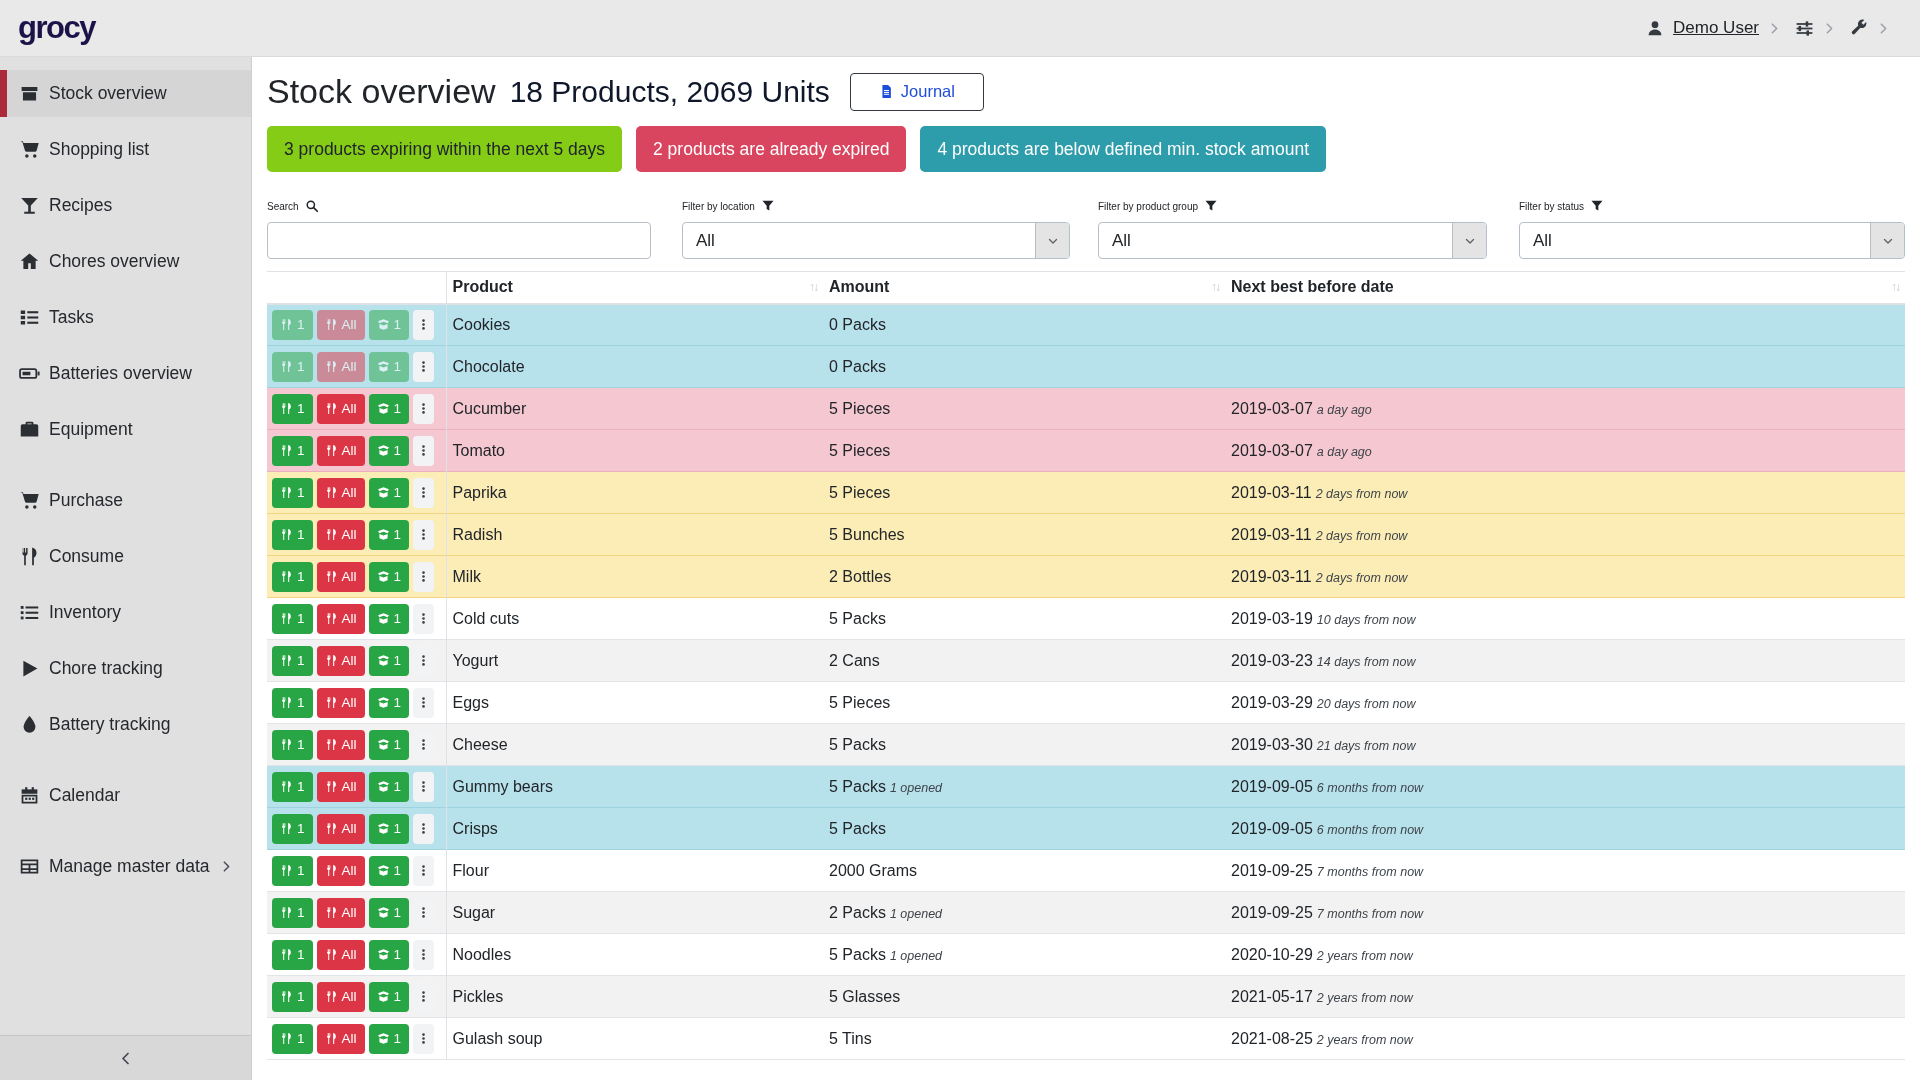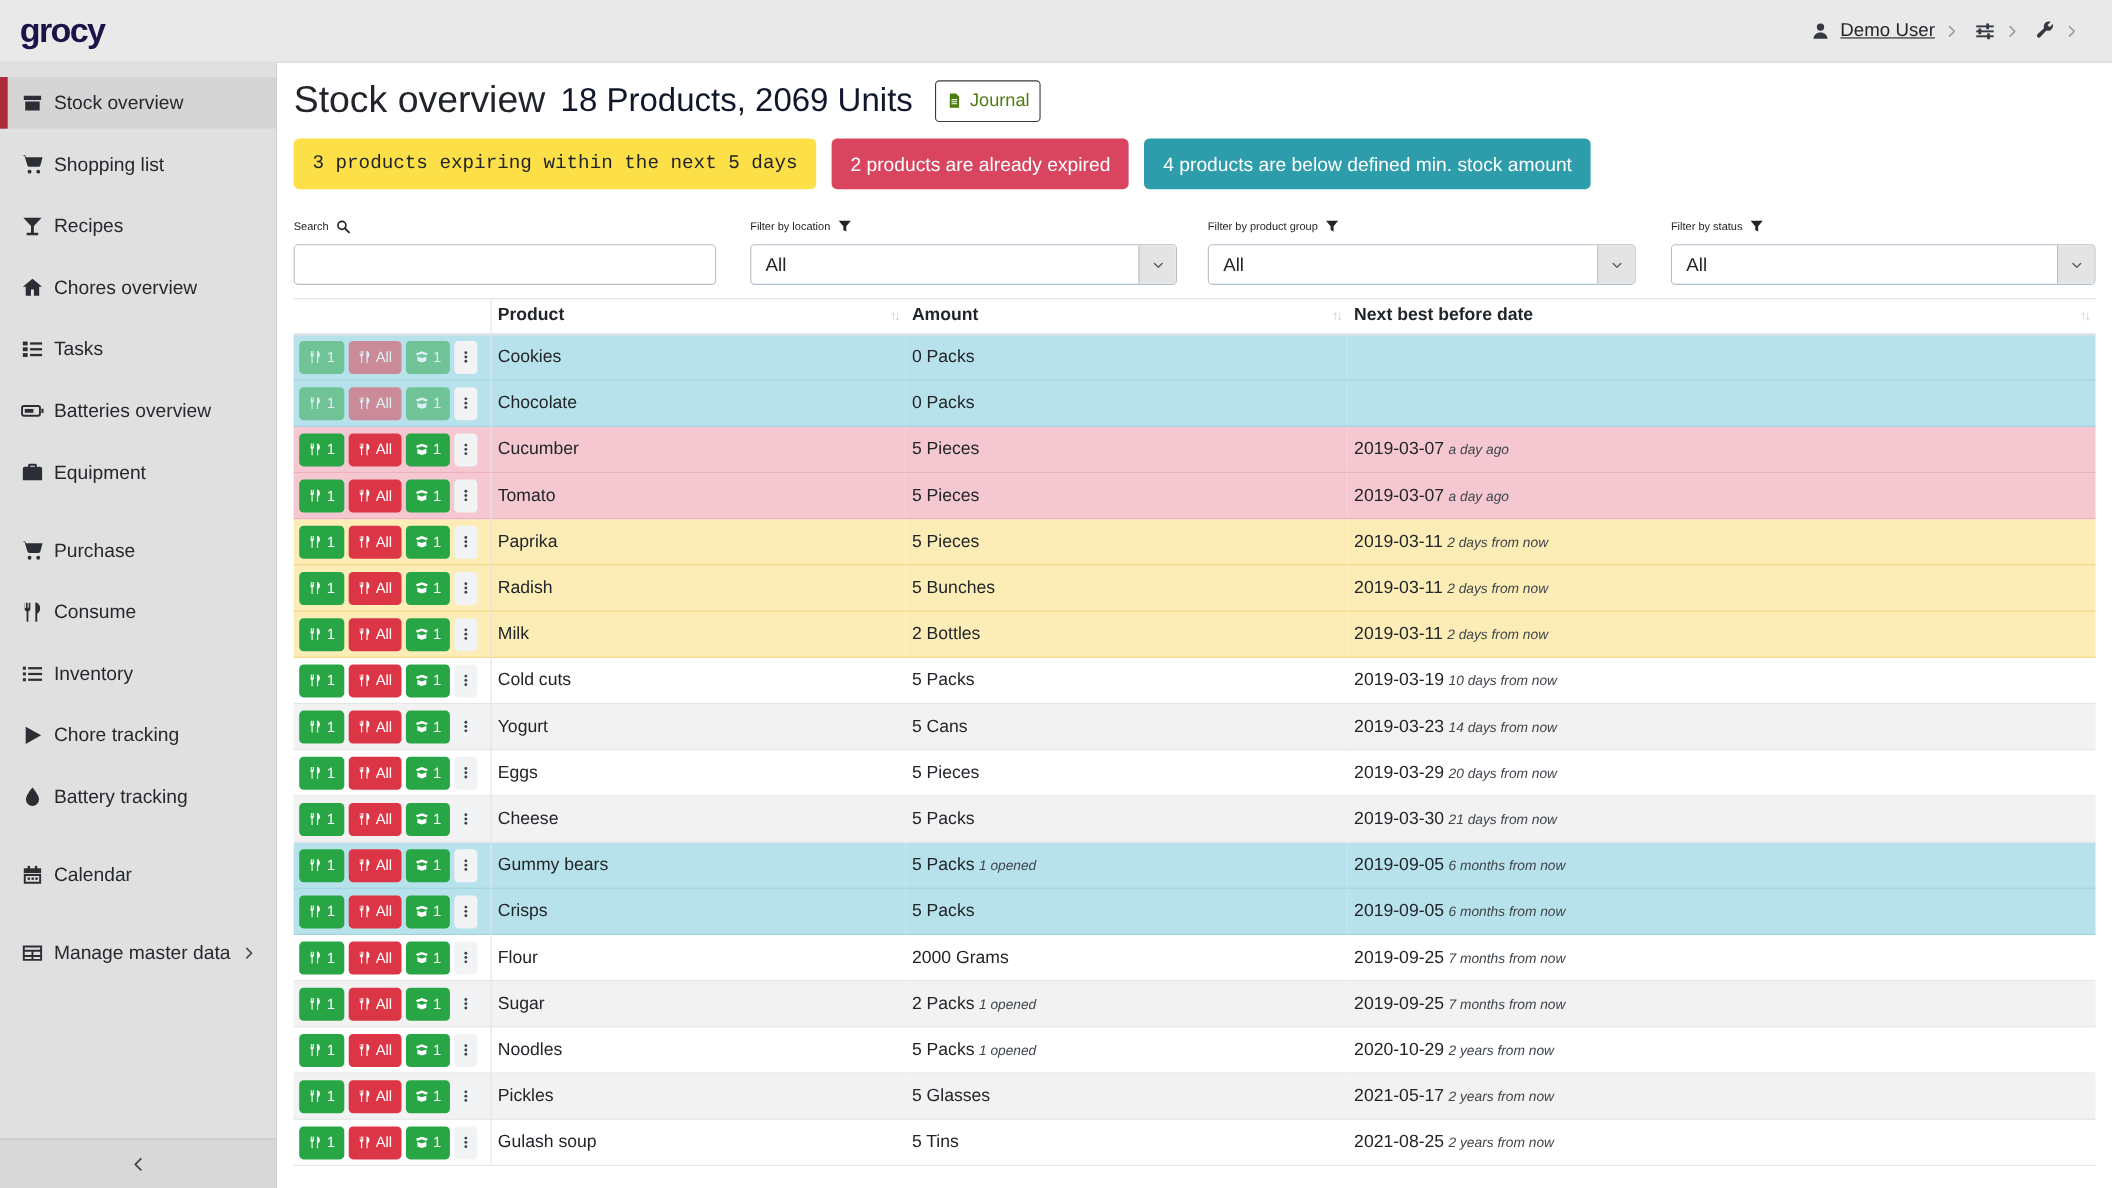--- a/index.html
+++ b/index.html
@@ -29,22 +29,22 @@
   .nav-item .sub-chev { margin-left:auto; margin-right:18px; color:#494f55; }
   .side-footer { position:absolute; bottom:0; left:0; width:100%; height:45px; background:#d8d8d8;
                  border-top:1px solid #c6c6c6; display:flex; align-items:center; justify-content:center; cursor:pointer; color:#43484d;}
 
   
   .main { position:absolute; top:57px; left:252px; width:1668px; bottom:0; background:#fff; padding:15px 15px 0 15px; }
   .title-row { display:flex; align-items:center; }
   .page-title { font-size:34px; font-weight:500; color:#212529; }
   .page-subtitle { font-size:30px; font-weight:400; color:#0f172a; margin-left:14px; }
   .btn-journal { margin-left:20px; display:inline-flex; align-items:center; gap:7px; background:#fff;
-                 border:1px solid #343a40; border-radius:4px; height:38px; padding:0 9px; font-size:16.5px;
-                 color:#4d7c0f; cursor:pointer; font-family:inherit;}
+                 border:1px solid #343a40; border-radius:4px; height:38px; padding:0 28px; font-size:16.5px;
+                 color:#1d4ed8; cursor:pointer; font-family:inherit;}
   .btn-journal svg { width:15px; height:17px; }
 
   .alerts { display:flex; gap:14px; margin-top:15px; }
   .alert { height:46px; border-radius:5px; display:inline-flex; align-items:center; padding:0 17px;
            font-size:17.5px; font-weight:500; cursor:pointer; }
 
   
   .filters { display:flex; margin-top:27px; }
   .fcol { display:flex; flex-direction:column; }
   .fcol.f-search { width:384px; margin-right:31px; }
@@ -342,21 +342,21 @@
     <span class="page-subtitle">18 Products, 2069 Units</span>
     <button class="btn-journal">
       <svg>
           <use href="#i-file"></use>
         </svg>
       <span>Journal</span>
     </button>
   </div>
 
   <div class="alerts">
-    <div class="alert" style="background: #fde047; color: rgb(33, 37, 41); font-family: Liberation Mono, monospace;">3 products expiring within the next 5 days</div>
+    <div class="alert" style="background: #84cc16; color: rgb(33, 37, 41);">3 products expiring within the next 5 days</div>
     <div class="alert" style="background: rgb(217, 69, 95); color: rgb(255, 255, 255);">2 products are already expired</div>
     <div class="alert" style="background: rgb(45, 156, 171); color: rgb(255, 255, 255);">4 products are below defined min. stock amount</div>
   </div>
 
   <div class="filters">
     <div class="fcol f-search">
       <div class="flabel">
         <span>Search</span>
         <svg>
             <use href="#i-search"></use>
@@ -686,21 +686,21 @@
                 <use href="#i-box-open"></use>
               </svg>
               <span class="bl">1</span>
       </button><button class="btn menu">
         <svg>
                 <use href="#i-dots-v"></use>
               </svg>
       </button>
     </td>
     <td class="c-product">Yogurt</td>
-    <td class="c-amount"><span>5 Cans</span><span class="note"></span></td>
+    <td class="c-amount"><span>2 Cans</span><span class="note"></span></td>
     <td class="c-date"><span>2019-03-23</span><span class="note">14 days from now</span></td>
   </tr>
 
   <tr class="s-none">
     <td class="c-actions">
       <button class="btn g">
         <svg>
                 <use href="#i-utensils"></use>
               </svg>
               <span class="bl">1</span>

